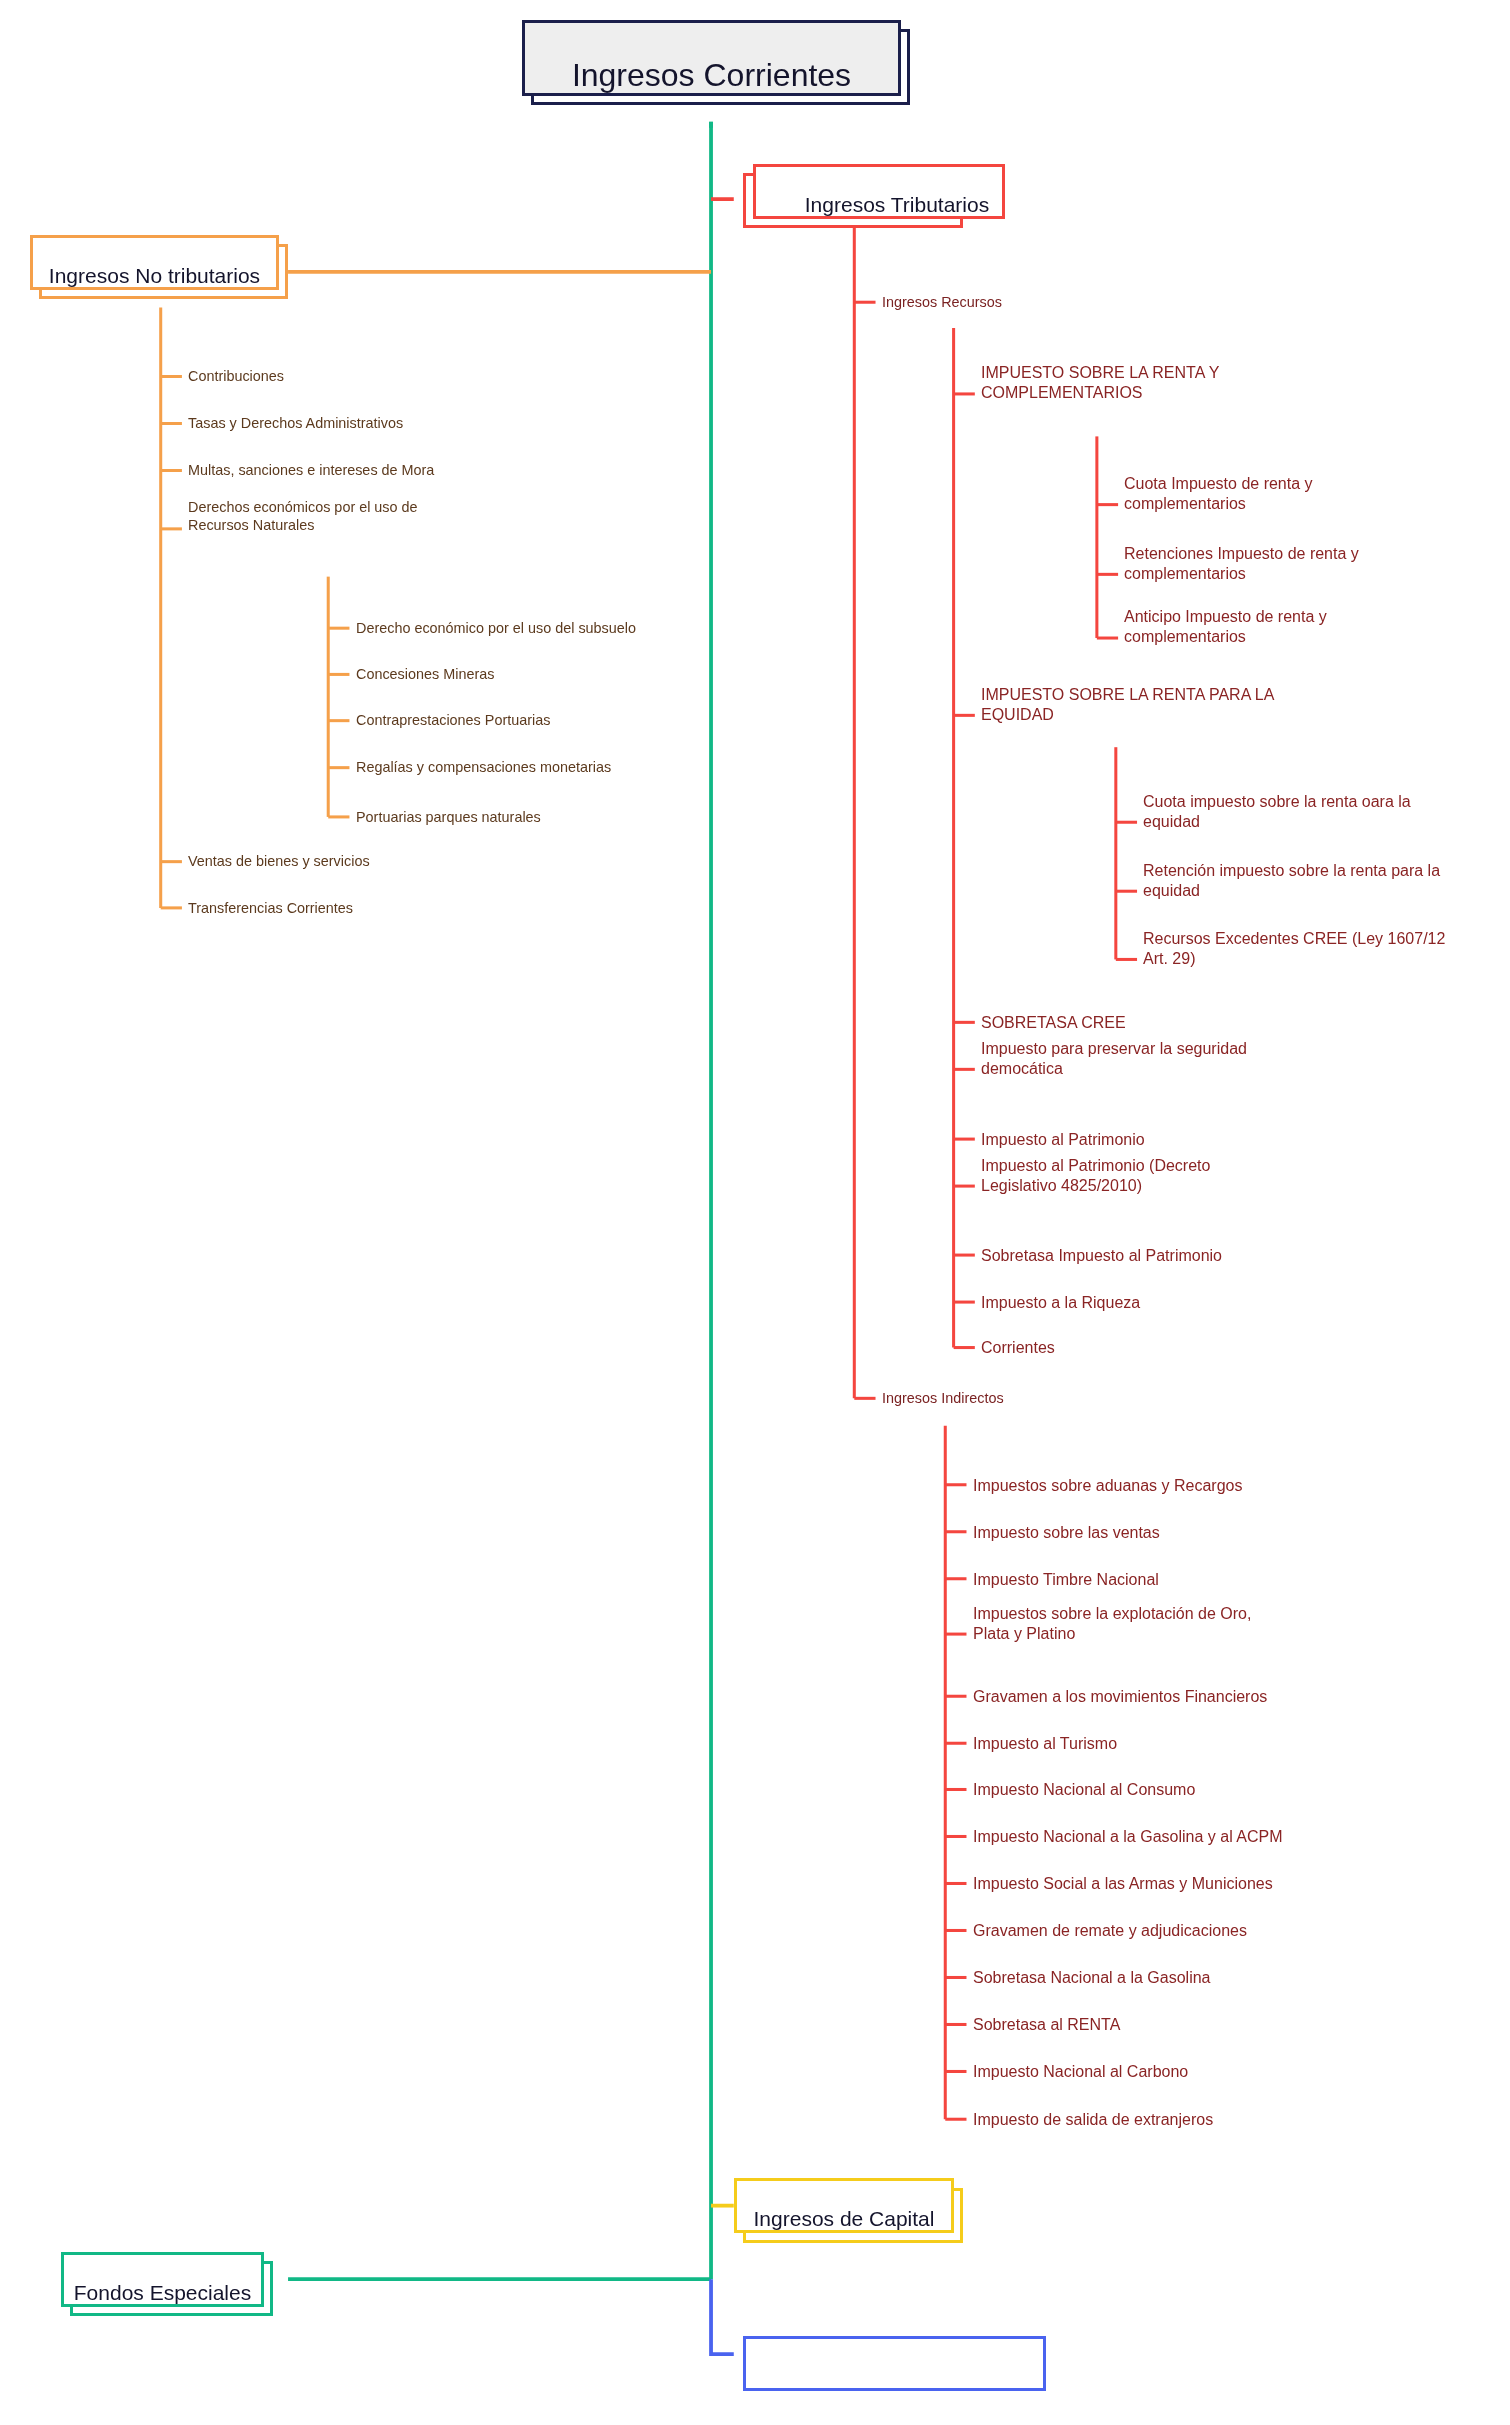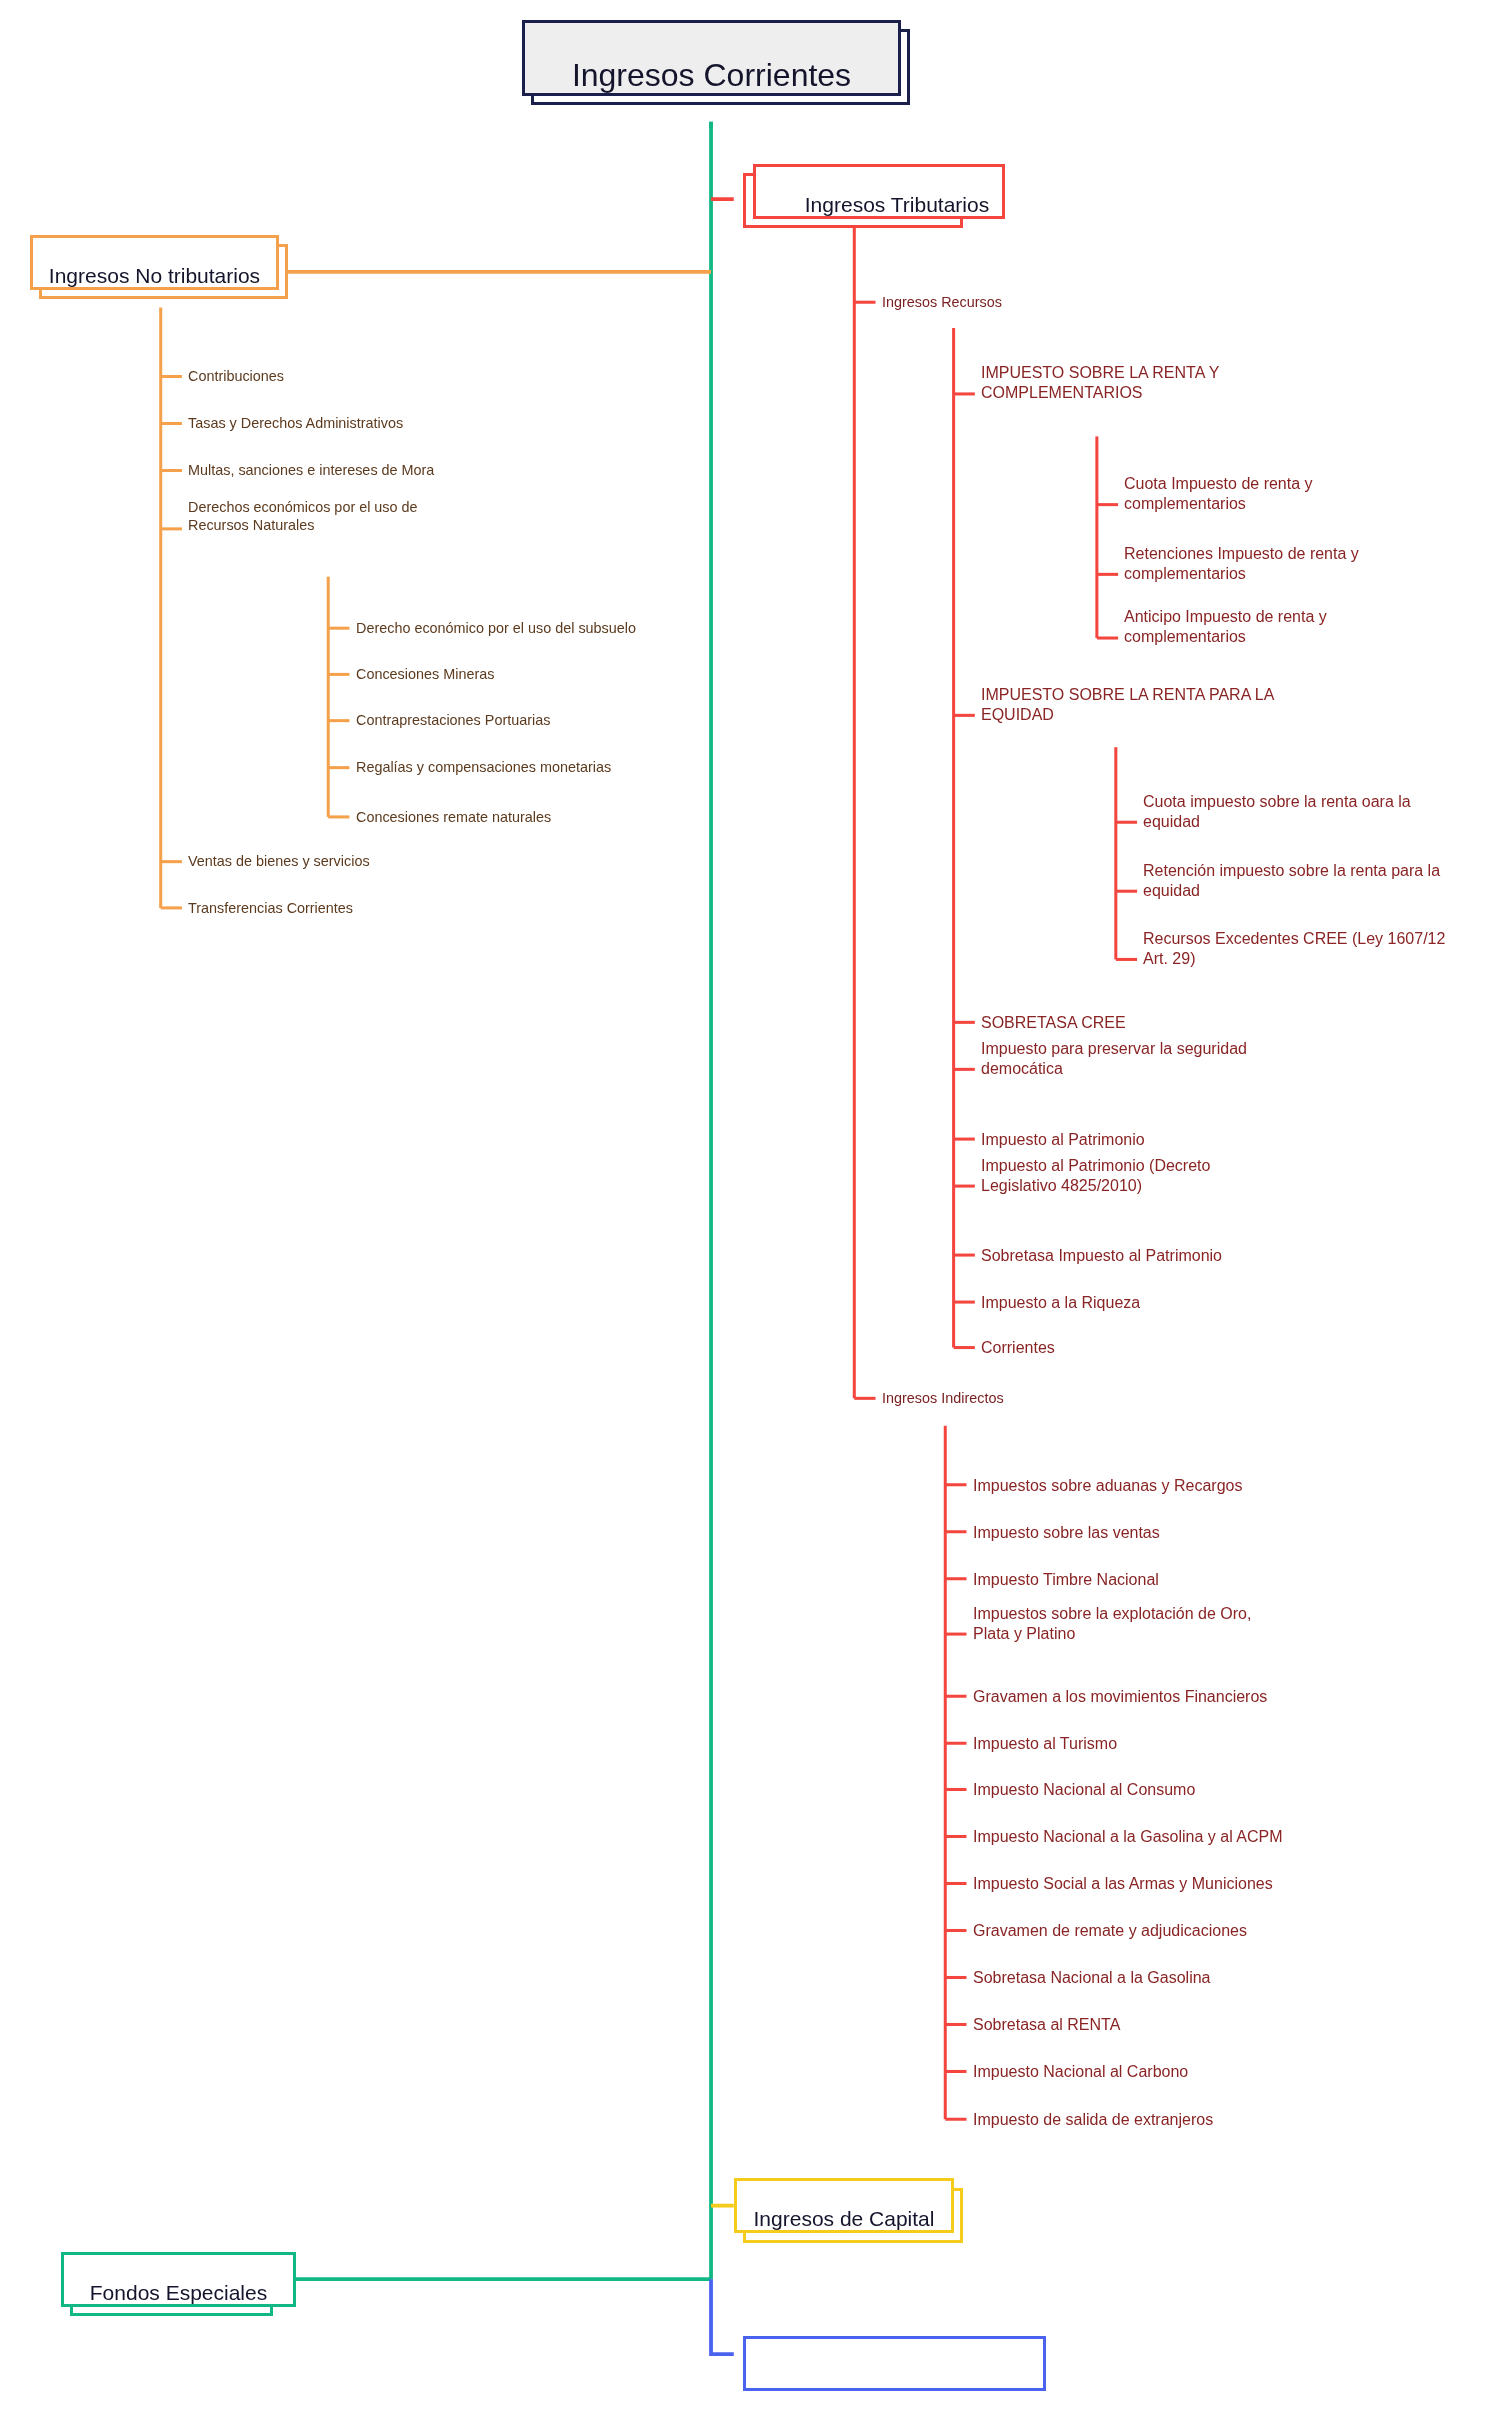--- a/index.html
+++ b/index.html
@@ -166,39 +166,39 @@
   <div class="node-box lvl1-box" style="left:30px; top:235px; width:249px; height:55px; border-color:#f5a04a;">
     <span class="node-label">Ingresos No tributarios</span>
   </div>
 
   <div class="node-echo lvl1-echo" style="left:743px; top:2188px; width:220px; height:55px; border-color:#f5cc1b;"></div>
   <div class="node-box lvl1-box" style="left:734px; top:2178px; width:220px; height:55px; border-color:#f5cc1b;">
     <span class="node-label">Ingresos de Capital</span>
   </div>
 
   <div class="node-echo lvl1-echo" style="left:70px; top:2261px; width:203px; height:55px; border-color:#11b886;"></div>
-  <div class="node-box lvl1-box" style="left:61px; top:2252px; width:235px; height:55px; border-color:#11b886;">
+  <div class="node-box lvl1-box" style="left:61px; top:2252px; width:203px; height:55px; border-color:#11b886;">
     <span class="node-label">Fondos Especiales</span>
   </div>
 
   <div class="node-echo lvl1-echo" style="left:743px; top:2336px; width:303px; height:55px; border-color:#4a63ef;"></div>
 
   <div class="txt-node txt-orange" style="left:188px; top:367px;">Contribuciones</div>
   <div class="txt-node txt-orange" style="left:188px; top:414px;">Tasas y Derechos Administrativos</div>
   <div class="txt-node txt-orange" style="left:188px; top:461px;">Multas, sanciones e intereses de Mora</div>
   <div class="txt-node txt-orange" style="left:188px; top:498px;">Derechos económicos por el uso de
 Recursos Naturales</div>
   <div class="txt-node txt-orange" style="left:188px; top:852px;">Ventas de bienes y servicios</div>
   <div class="txt-node txt-orange" style="left:188px; top:899px;">Transferencias Corrientes</div>
 
   <div class="txt-node txt-orange" style="left:356px; top:619px;">Derecho económico por el uso del subsuelo</div>
   <div class="txt-node txt-orange" style="left:356px; top:665px;">Concesiones Mineras</div>
   <div class="txt-node txt-orange" style="left:356px; top:711px;">Contraprestaciones Portuarias</div>
   <div class="txt-node txt-orange" style="left:356px; top:758px;">Regalías y compensaciones monetarias</div>
-  <div class="txt-node txt-orange" style="left:356px; top:808px;">Concesiones remate naturales</div>
+  <div class="txt-node txt-orange" style="left:356px; top:808px;">Portuarias parques naturales</div>
 
   <div class="txt-node txt-red" style="left:882px; top:293px;">Ingresos Recursos</div>
   <div class="txt-node txt-red" style="left:882px; top:1389px;">Ingresos Indirectos</div>
 
   <div class="txt-node txt-red-lg" style="left:981px; top:363px;">IMPUESTO SOBRE LA RENTA Y
 COMPLEMENTARIOS</div>
   <div class="txt-node txt-red-lg" style="left:981px; top:685px;">IMPUESTO SOBRE LA RENTA PARA LA
 EQUIDAD</div>
   <div class="txt-node txt-red-lg" style="left:981px; top:1013px;">SOBRETASA CREE</div>
   <div class="txt-node txt-red-lg" style="left:981px; top:1039px;">Impuesto para preservar la seguridad

